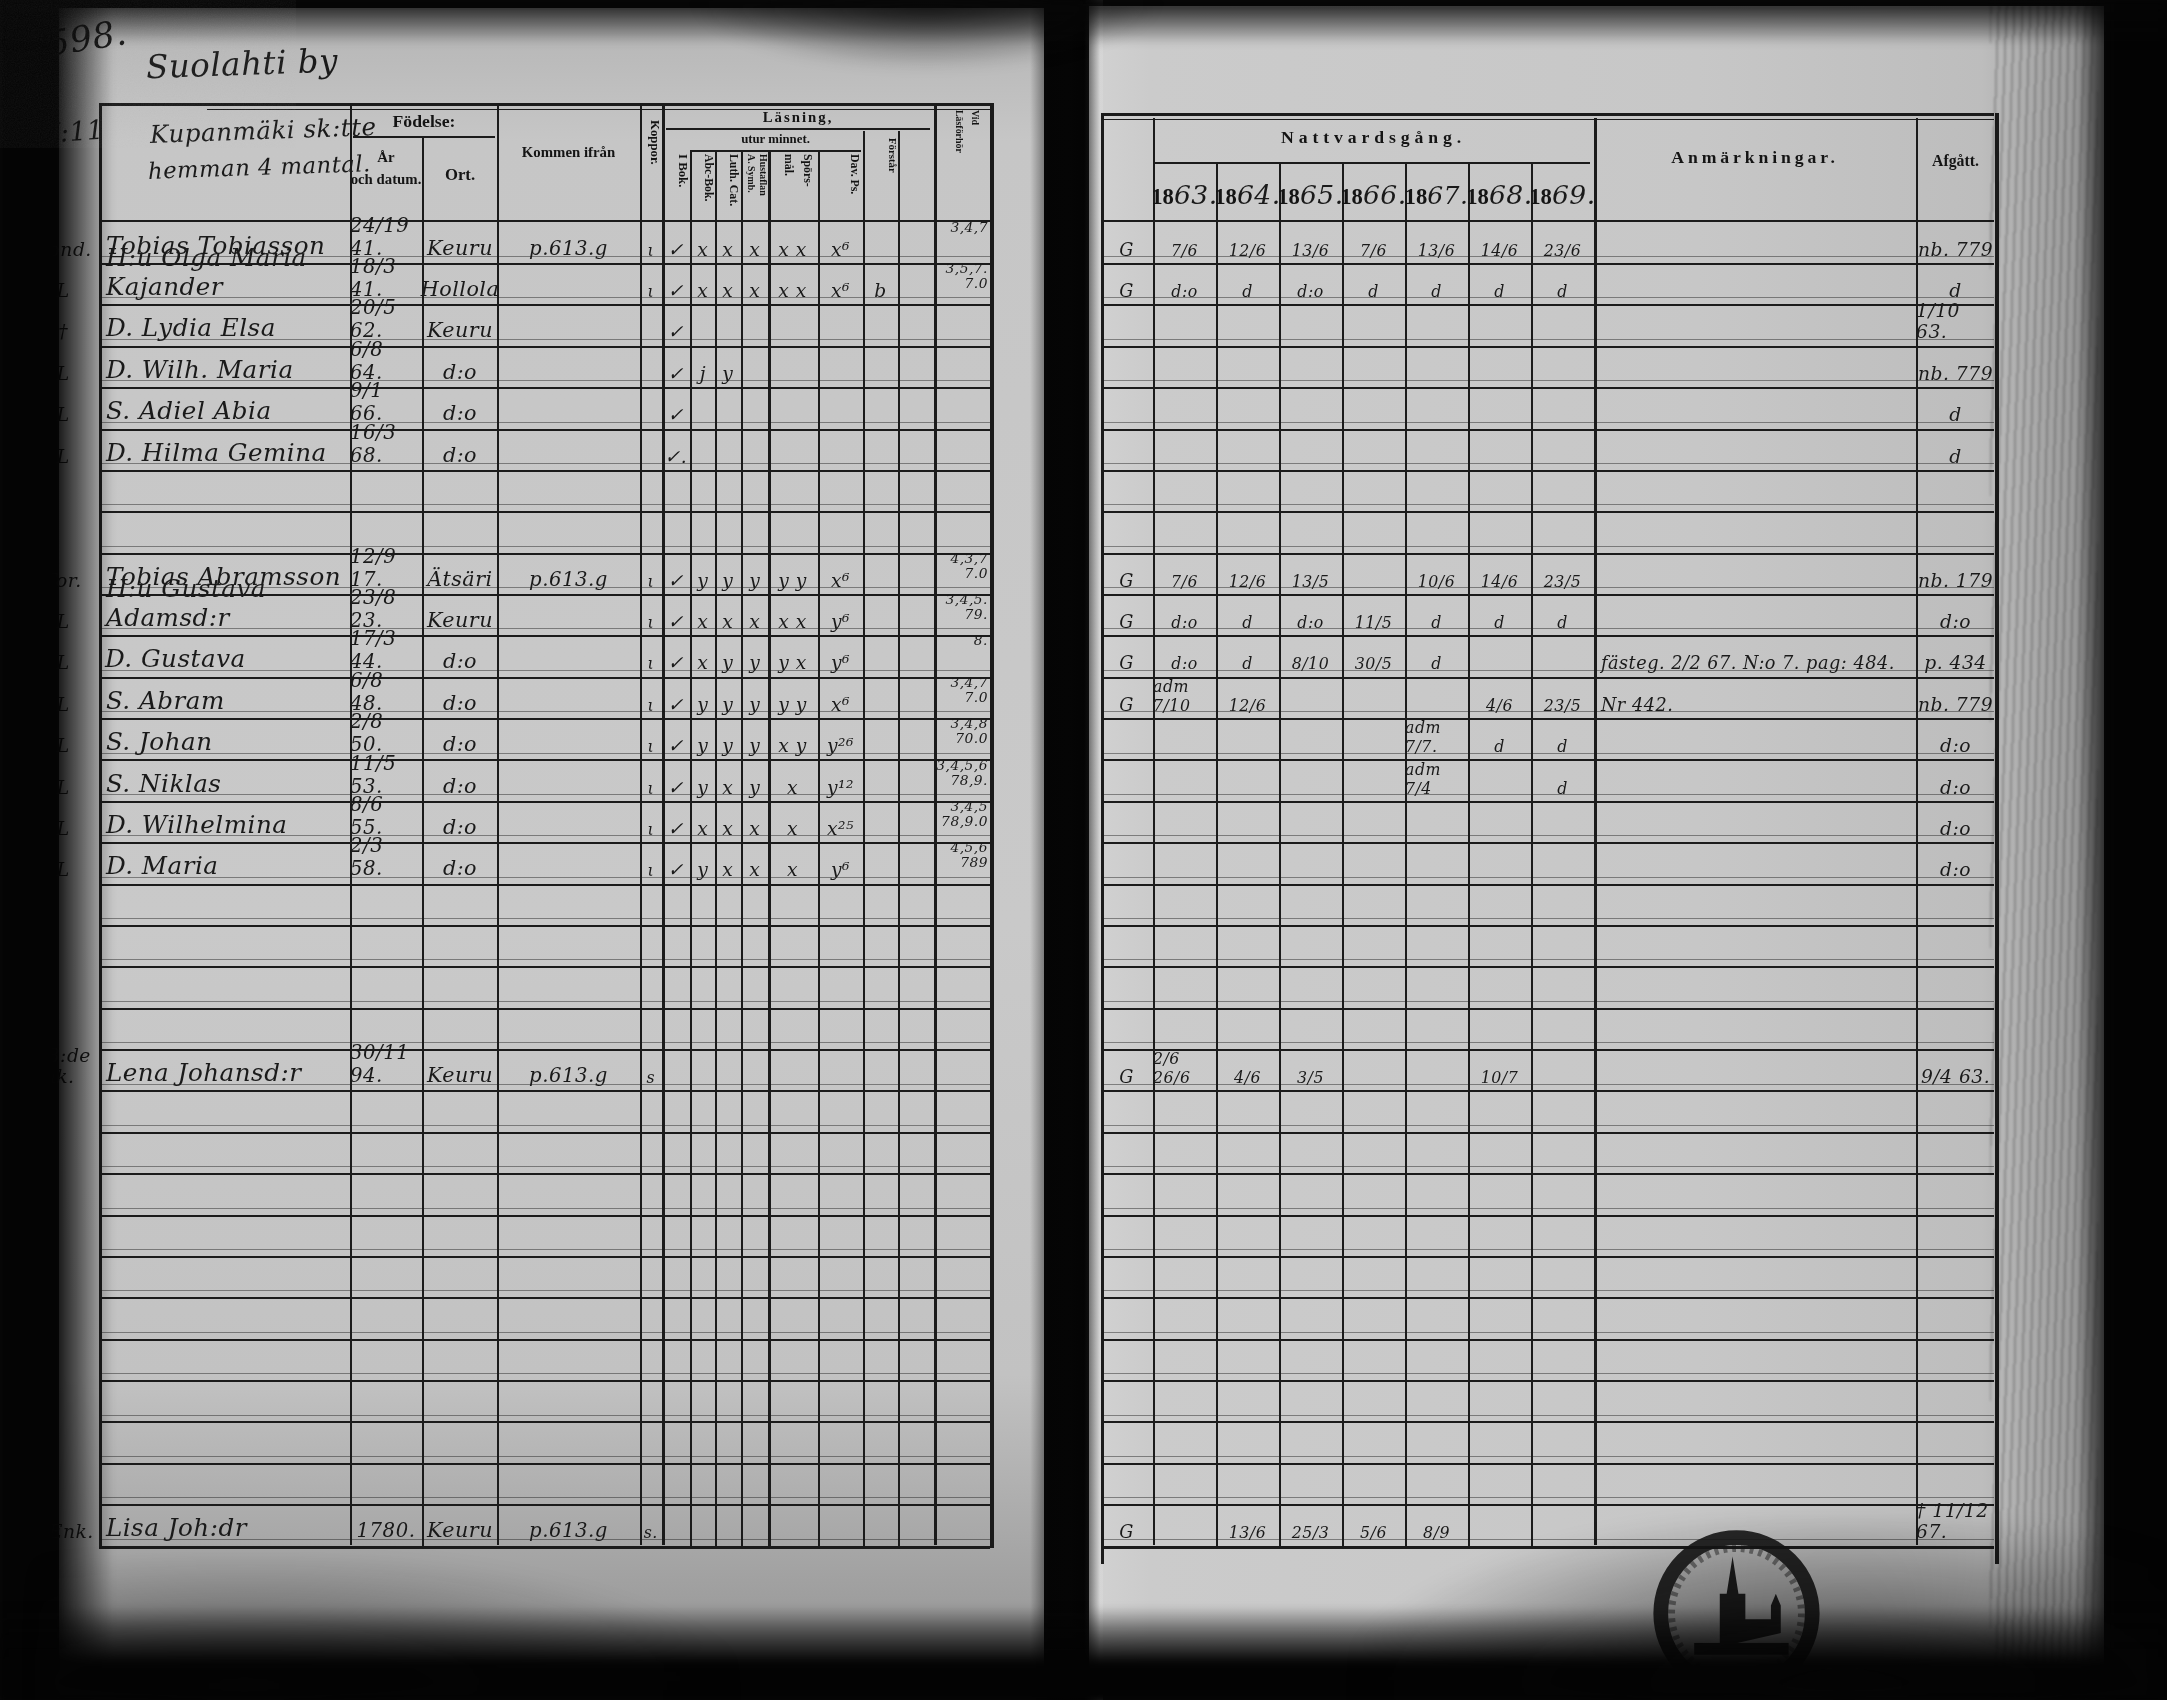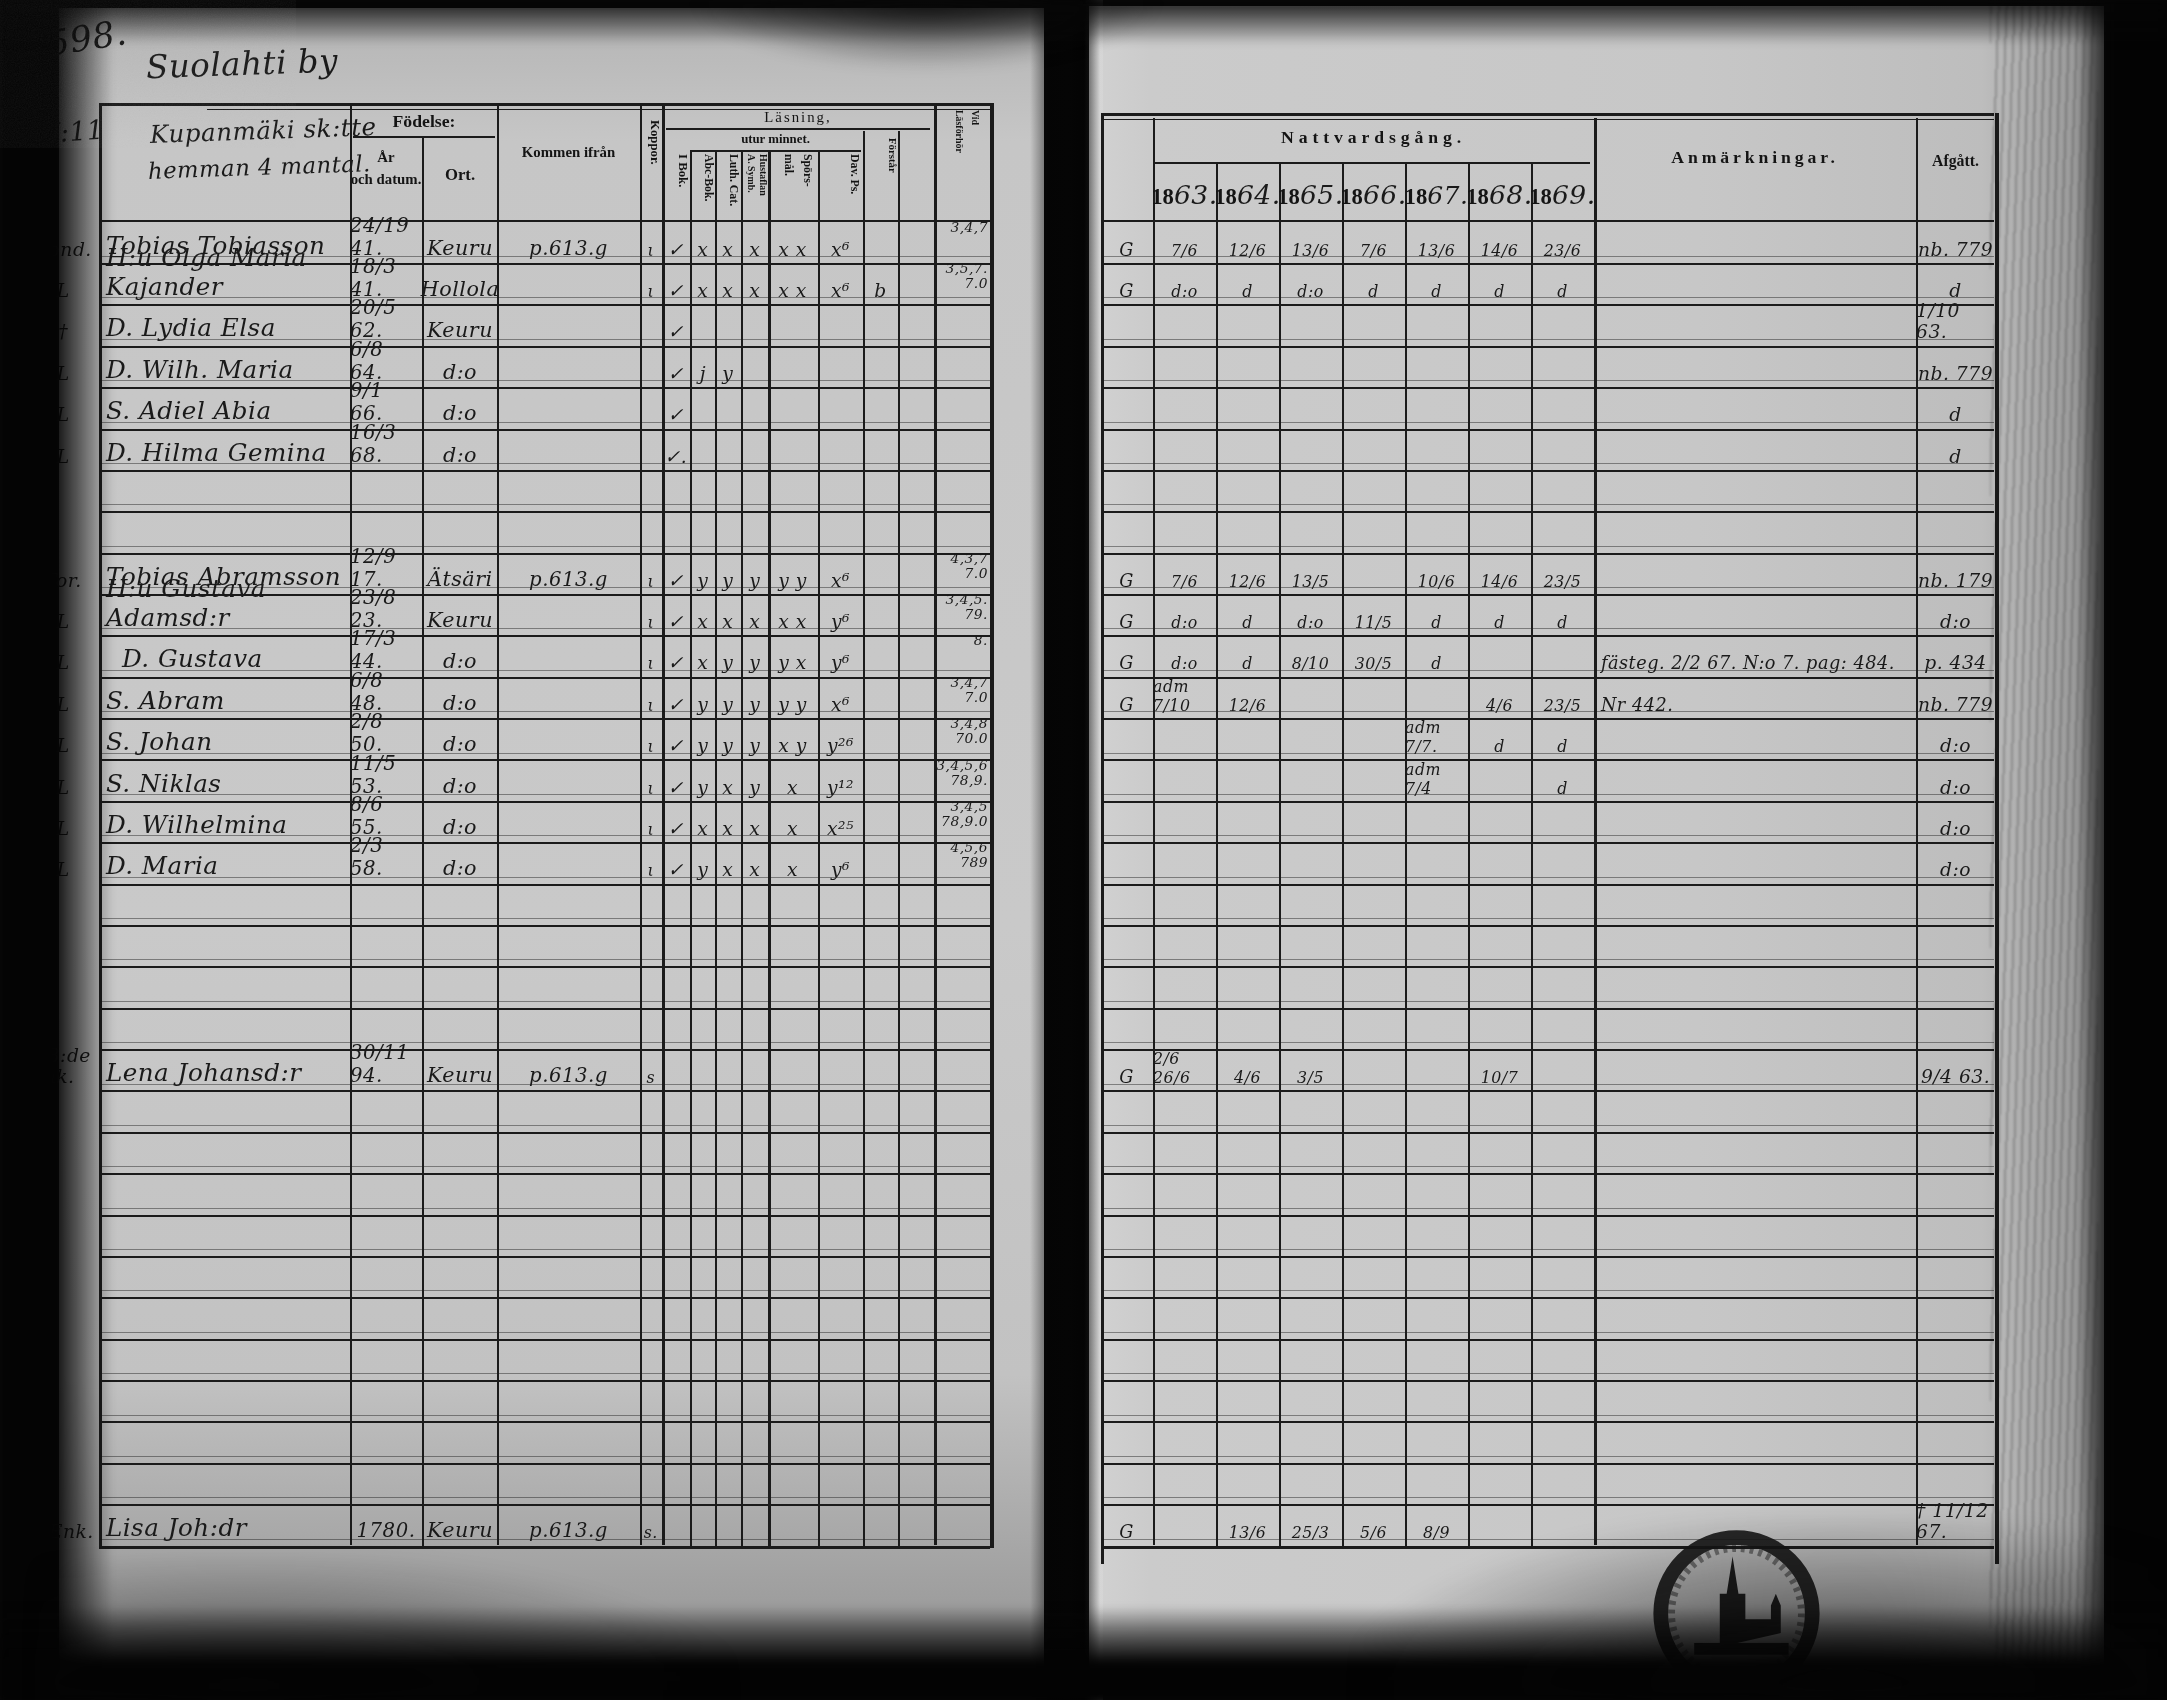--- a/index.html
+++ b/index.html
@@ -42,21 +42,21 @@
   <div class="abs hw" style="left:37px;top:116px;font-size:26.6px;transform:rotate(-4deg);">N:11</div>
   <div class="abs hw" style="left:150px;top:116px;font-size:24.6px;transform:rotate(-2deg);">Kupanmäki sk:tte</div>
   <div class="abs hw" style="left:148px;top:154px;font-size:22.7px;transform:rotate(-2deg);">hemman 4 mantal.</div>
 
   <div class="abs pr ctr" style="left:350px;top:106px;width:148px;height:25.6px;font-size:17.7px;font-weight:bold;">Födelse:</div>
   <div class="abs pr pre" style="left:350px;top:146px;width:72px;font-size:14.8px;font-weight:bold;text-align:center;line-height:1.5;">År
 och datum.</div>
   <div class="abs pr" style="left:422px;top:165px;width:76px;font-size:16.7px;font-weight:bold;text-align:center;">Ort.</div>
   <div class="abs pr" style="left:497px;top:144px;width:143px;font-size:14.8px;font-weight:bold;text-align:center;">Kommen ifrån</div>
   <div class="abs pr vtxt" style="left:639px;top:120px;width:22.7px;height:99px;font-size:12.8px;font-weight:bold;">Koppor.</div>
-  <div class="abs pr ctr" style="left:666px;top:104px;width:264px;height:21.7px;font-size:14.8px;font-weight:normal;letter-spacing:2px;">Läsning,</div>
+  <div class="abs pr ctr" style="left:666px;top:104px;width:264px;height:21.7px;font-size:14.8px;font-weight:bold;letter-spacing:2px;">Läsning,</div>
   <div class="abs pr ctr" style="left:690px;top:129px;width:171px;height:17.7px;font-size:12.8px;font-weight:bold;">utur minnet.</div>
   <div class="abs pr vtxt" style="left:664px;top:154px;width:25.6px;height:65px;font-size:12.8px;font-weight:bold;">I Bok.</div>
   <div class="abs pr vtxt" style="left:691px;top:154px;width:24.6px;height:65px;font-size:11.8px;font-weight:bold;">Abc-Bok.</div>
   <div class="abs pr vtxt" style="left:716px;top:154px;width:24.6px;height:65px;font-size:11.8px;font-weight:bold;">Luth. Cat.</div>
   <div class="abs pr vtxt pre" style="left:741px;top:154px;width:27.6px;height:65px;font-size:9.9px;font-weight:bold;line-height:1.2;">Hustaflan
 A. Symb.</div>
   <div class="abs pr vtxt pre" style="left:774px;top:154px;width:43px;height:65px;font-size:11.8px;font-weight:bold;line-height:1.6;">Spörs-
 mål.</div>
   <div class="abs pr vtxt" style="left:827px;top:154px;width:35px;height:65px;font-size:11.8px;font-weight:bold;">Dav. Ps.</div>
   <div class="abs pr vtxt" style="left:867px;top:138px;width:31.5px;height:81px;font-size:10.8px;font-weight:bold;">Förstår</div>
@@ -345,21 +345,21 @@
       <div class="abs hw cellflex " style="left: 1101px; top: 590px; width: 51px; height: 45px; font-size: 17.7px;">G</div>
       <div class="abs hw cellflex " style="left: 1153px; top: 590px; width: 63px; height: 45px; font-size: 15.8px;">d:o</div>
       <div class="abs hw cellflex " style="left: 1216px; top: 590px; width: 63px; height: 45px; font-size: 15.8px;">d</div>
       <div class="abs hw cellflex " style="left: 1279px; top: 590px; width: 63px; height: 45px; font-size: 15.8px;">d:o</div>
       <div class="abs hw cellflex " style="left: 1342px; top: 590px; width: 63px; height: 45px; font-size: 15.8px;">11/5</div>
       <div class="abs hw cellflex " style="left: 1405px; top: 590px; width: 63px; height: 45px; font-size: 15.8px;">d</div>
       <div class="abs hw cellflex " style="left: 1468px; top: 590px; width: 63px; height: 45px; font-size: 15.8px;">d</div>
       <div class="abs hw cellflex " style="left: 1531px; top: 590px; width: 63px; height: 45px; font-size: 15.8px;">d</div>
       <div class="abs hw cellflex " style="left: 1916px; top: 590px; width: 79px; height: 45px; font-size: 18.7px;">d:o</div>
       <div class="abs hw cellflex " style="left: 29.6px; top: 631px; width: 67px; height: 45px; font-size: 18.7px;">L</div>
-      <div class="abs hw cellflex" style="left: 99px; top: 631px; width: 251px; height: 45px; font-size: 24.6px; justify-content: flex-start; padding-left: 23px;">D. Gustava</div>
+      <div class="abs hw cellflex" style="left: 99px; top: 631px; width: 251px; height: 45px; font-size: 24.6px; justify-content: flex-start; padding-left: 6px;">D. Gustava</div>
       <div class="abs hw cellflex " style="left: 350px; top: 631px; width: 72px; height: 45px; font-size: 19.7px;">17/3 44.</div>
       <div class="abs hw cellflex " style="left: 422px; top: 631px; width: 76px; height: 45px; font-size: 20.7px;">d:o</div>
       <div class="abs hw cellflex " style="left: 640px; top: 631px; width: 21.7px; height: 45px; font-size: 15.8px;">ι</div>
       <div class="abs hw cellflex " style="left: 662px; top: 631px; width: 27.6px; height: 45px; font-size: 18.7px;">✓</div>
       <div class="abs hw cellflex " style="left: 690px; top: 631px; width: 25.6px; height: 45px; font-size: 18.7px;">x</div>
       <div class="abs hw cellflex " style="left: 715px; top: 631px; width: 25.6px; height: 45px; font-size: 18.7px;">y</div>
       <div class="abs hw cellflex " style="left: 741px; top: 631px; width: 27.6px; height: 45px; font-size: 18.7px;">y</div>
       <div class="abs hw cellflex " style="left: 768px; top: 631px; width: 49px; height: 45px; font-size: 18.7px;">y x</div>
       <div class="abs hw cellflex " style="left: 818px; top: 631px; width: 45px; height: 45px; font-size: 18.7px;">y⁶</div>
       <div class="abs hw cellflex " style="left: 934px; top: 631px; width: 56px; height: 45px; font-size: 13.8px; white-space: pre-line; line-height: 1.1; text-align: right; justify-content: flex-end; padding-right: 2px; align-items: flex-start; padding-top: 2px;">8.</div>

